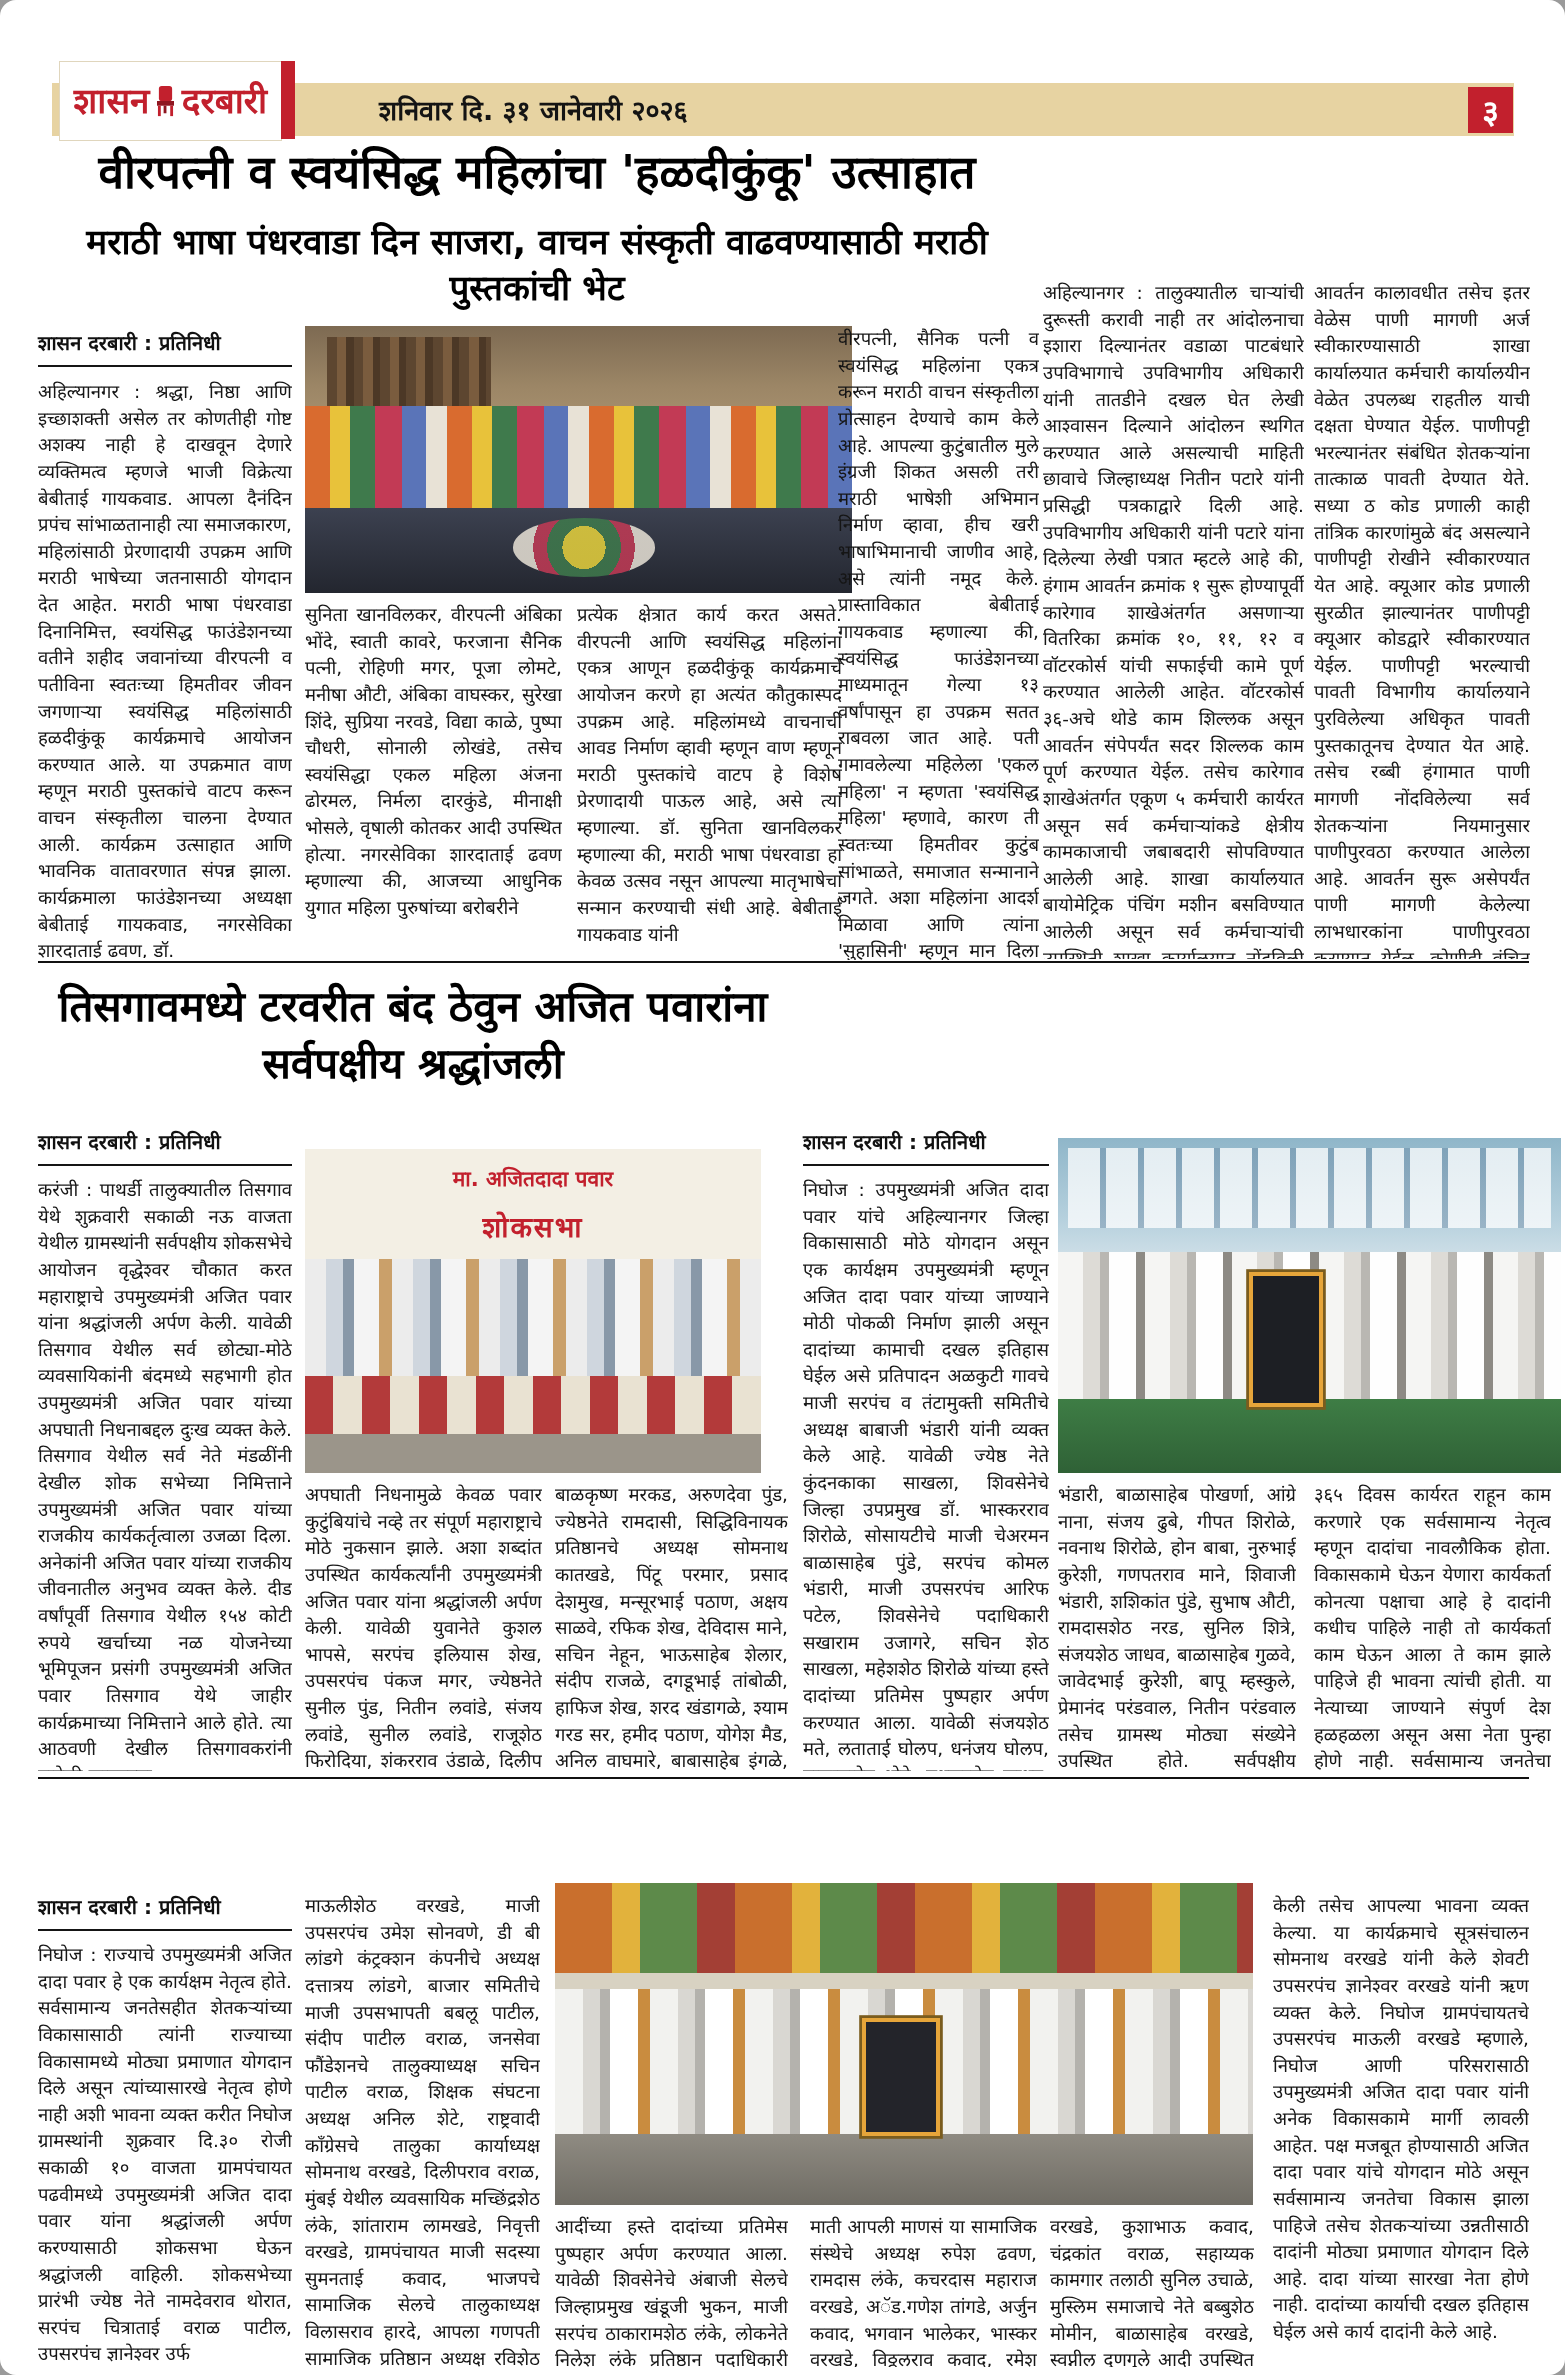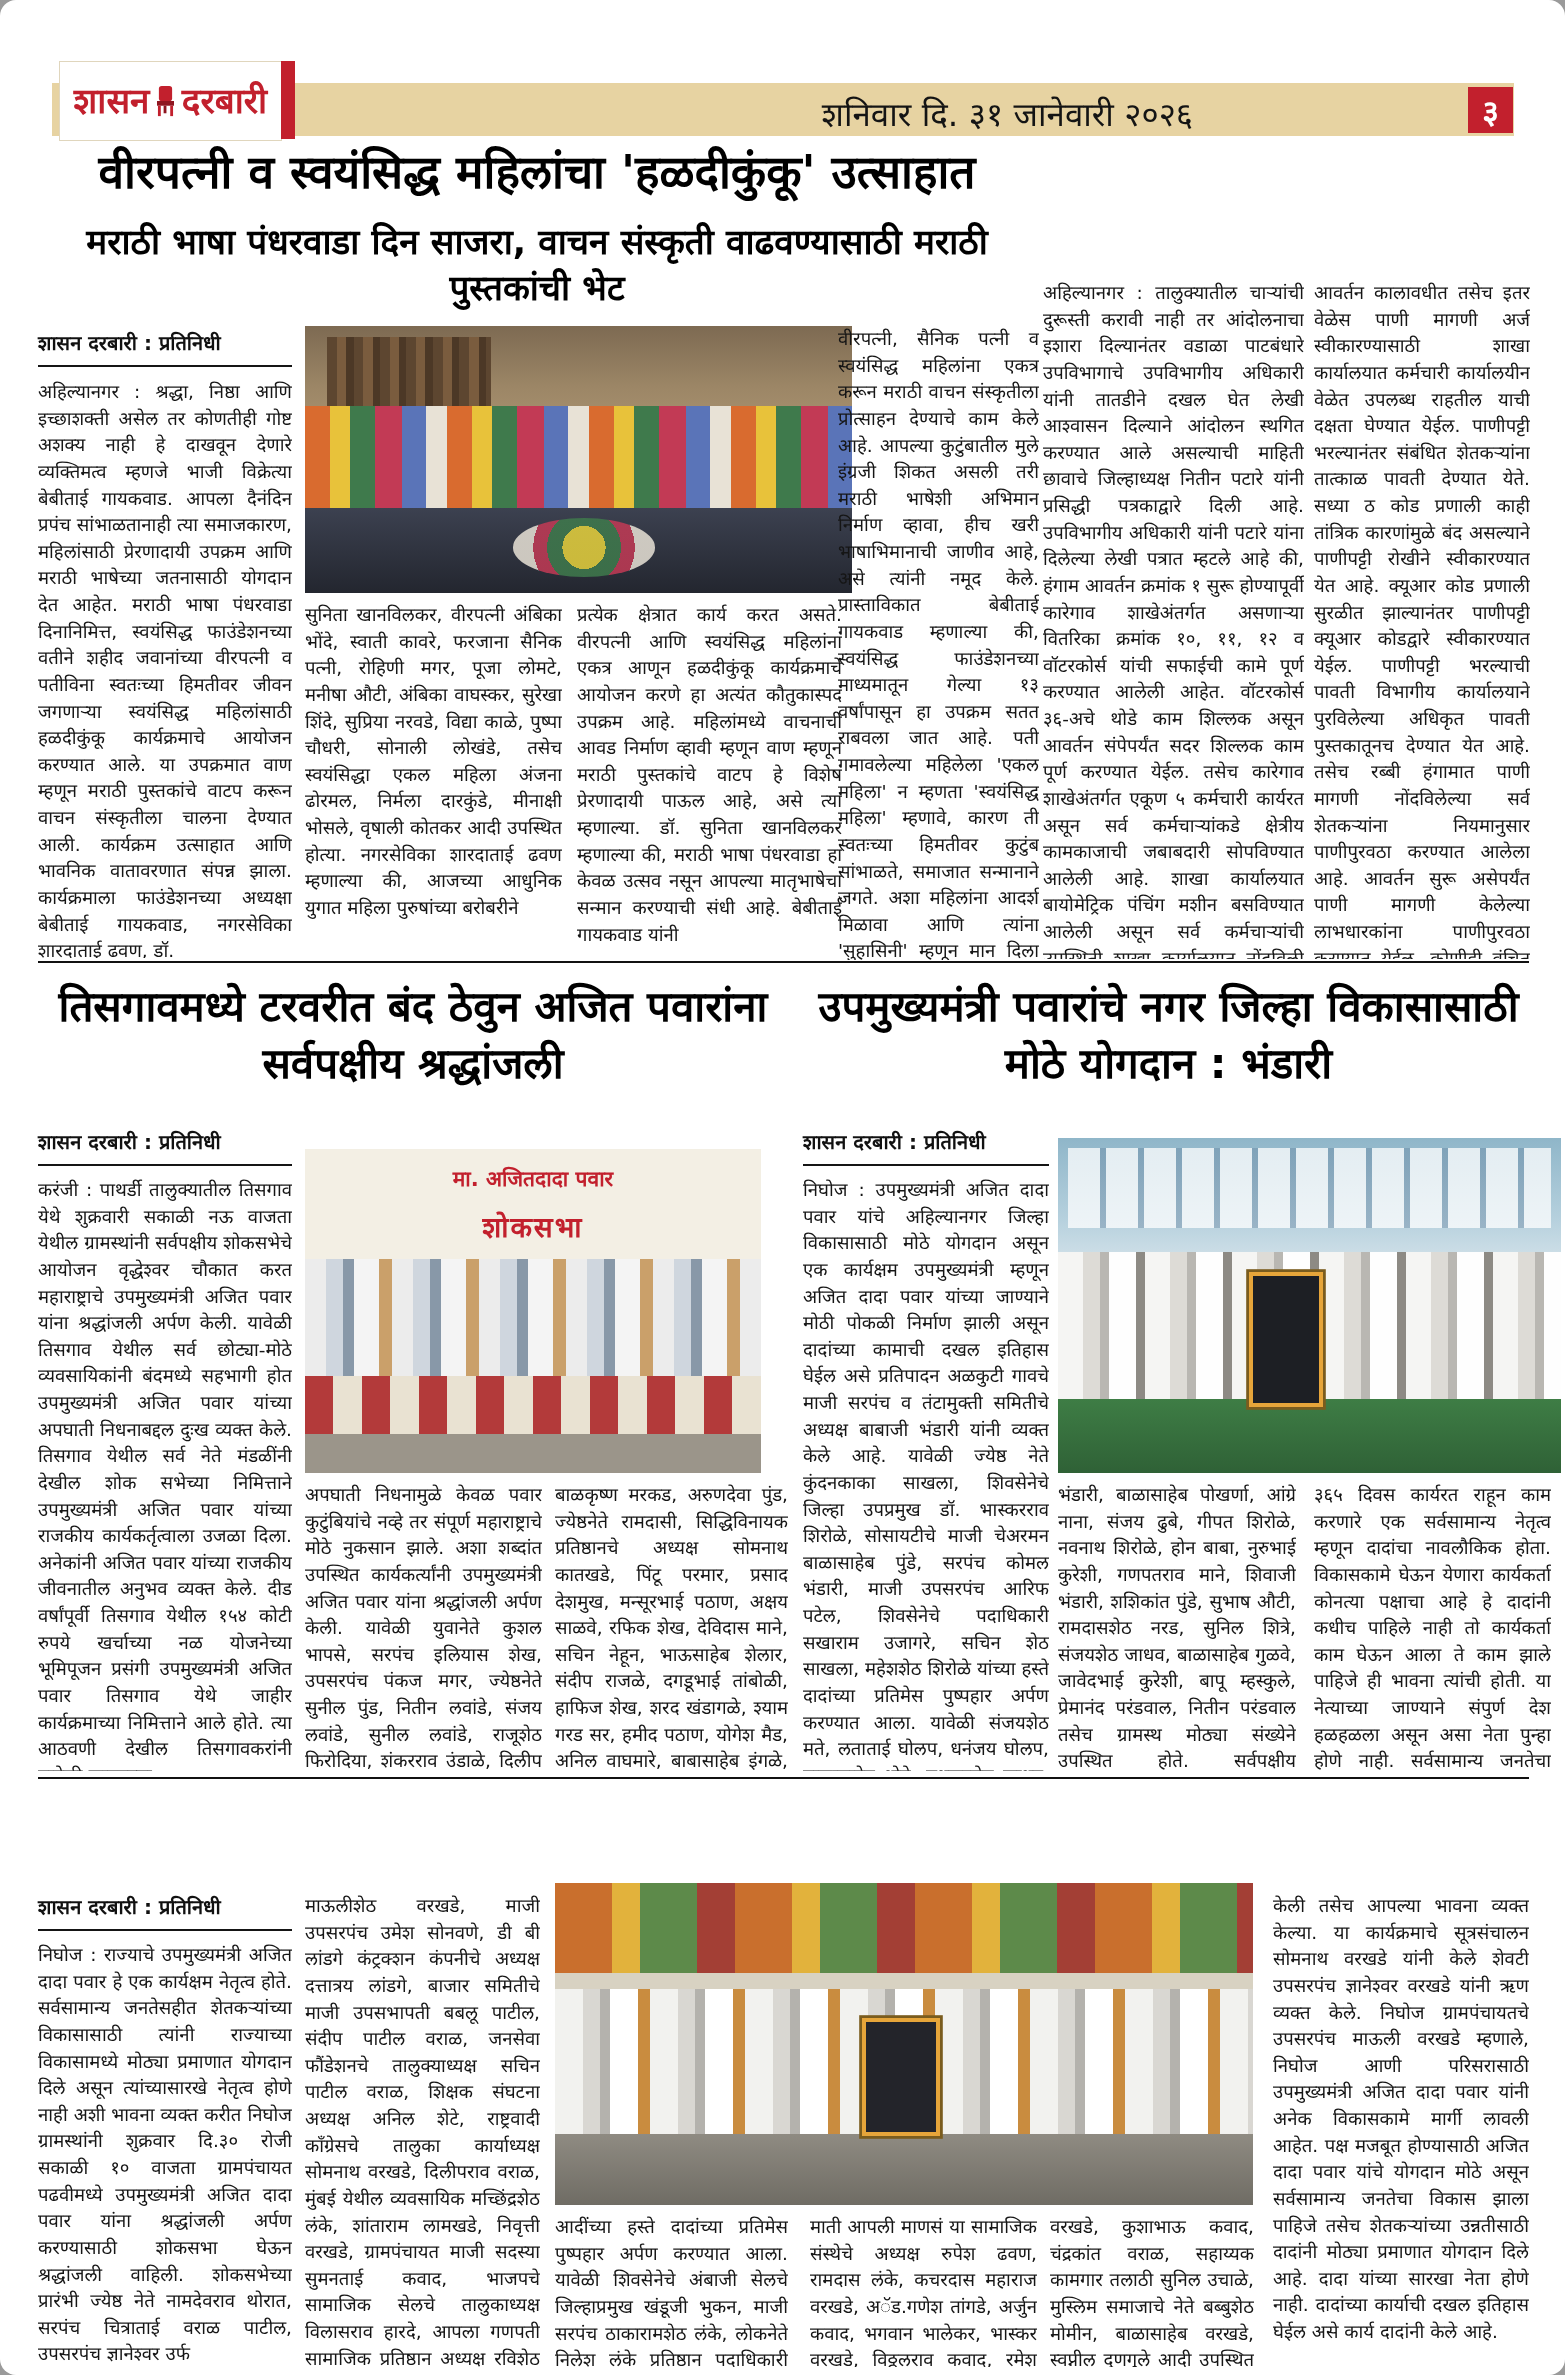--- a/index.html
+++ b/index.html
@@ -7,22 +7,22 @@
     position:relative;width:1565px;height:2375px;margin:0 auto;
     background:#ffffff;overflow:hidden;
     font-family:"DejaVu Sans",sans-serif;color:#111;border-radius:16px;
   }
   
   .mast-bar{position:absolute;left:52px;top:83px;width:1462px;height:53px;background:#e7d3a2;}
   .logo-box{position:absolute;left:59px;top:61px;width:221px;height:78px;background:#fff;
     border:0.9px solid #e0d6bd;display:flex;align-items:center;justify-content:center;gap:5.7px;}
   .logo-word{color:#c2202d;font-weight:700;font-size:35px;line-height:1;}
   .logo-band{position:absolute;left:281px;top:61px;width:14px;height:78px;background:#c2202d;}
-  .mast-date{position:absolute;left:379px;top:91px;width:814px;text-align:right;
-    font-size:33px;font-weight:400;color:#141414;}
+  .mast-date{position:absolute;left:379px;top:91px;width:814px;text-align:left;
+    font-size:27px;font-weight:700;color:#141414;}
   .page-num{position:absolute;left:1468px;top:87px;width:45px;height:46px;background:#c2202d;
     color:#fff;font-size:32px;font-weight:700;display:flex;align-items:center;justify-content:center;}
   
   .hl{position:absolute;text-align:center;font-weight:700;color:#000;line-height:1.22;}
   .hl-main{font-size:46px;}
   .hl-sub{font-size:35px;line-height:1.3;}
   .hl-right{font-size:39px;line-height:1.3;text-align:center;}
   .hl-mid{font-size:42px;line-height:1.35;}
   .hl-bottom{font-size:44px;}
   
@@ -124,21 +124,20 @@
     </div>
     <div class="ph-layer ph3-people"></div>
     <div class="ph-layer ph3-mat"></div>
     <div class="ph-layer ph3-ground"></div>
   </div>
 
   <div class="col" style="left:38px;top:1177px;width:254px;height:594px;">करंजी : पाथर्डी तालुक्यातील तिसगाव येथे शुक्रवारी सकाळी नऊ वाजता येथील ग्रामस्थांनी सर्वपक्षीय शोकसभेचे आयोजन वृद्धेश्वर चौकात करत महाराष्ट्राचे उपमुख्यमंत्री अजित पवार यांना श्रद्धांजली अर्पण केली. यावेळी तिसगाव येथील सर्व छोट्या-मोठे व्यवसायिकांनी बंदमध्ये सहभागी होत उपमुख्यमंत्री अजित पवार यांच्या अपघाती निधनाबद्दल दुःख व्यक्त केले. तिसगाव येथील सर्व नेते मंडळींनी देखील शोक सभेच्या निमित्ताने उपमुख्यमंत्री अजित पवार यांच्या राजकीय कार्यकर्तृत्वाला उजळा दिला. अनेकांनी अजित पवार यांच्या राजकीय जीवनातील अनुभव व्यक्त केले. दीड वर्षांपूर्वी तिसगाव येथील १५४ कोटी रुपये खर्चाच्या नळ योजनेच्या भूमिपूजन प्रसंगी उपमुख्यमंत्री अजित पवार तिसगाव येथे जाहीर कार्यक्रमाच्या निमित्ताने आले होते. त्या आठवणी देखील तिसगावकरांनी यावेळी जागवल्या.</div>
   <div class="col" style="left:305px;top:1482px;width:237px;height:290px;">अपघाती निधनामुळे केवळ पवार कुटुंबियांचे नव्हे तर संपूर्ण महाराष्ट्राचे मोठे नुकसान झाले. अशा शब्दांत उपस्थित कार्यकर्त्यांनी उपमुख्यमंत्री अजित पवार यांना श्रद्धांजली अर्पण केली. यावेळी युवानेते कुशल भापसे, सरपंच इलियास शेख, उपसरपंच पंकज मगर, ज्येष्ठनेते सुनील पुंड, नितीन लवांडे, संजय लवांडे, सुनील लवांडे, राजूशेठ फिरोदिया, शंकरराव उंडाळे, दिलीप गांधी, संतोष छाजेड, डॉक्टर काशिनाथ ससाने, विक्रमराव ससाने, भाऊसाहेब लोखंडे, डॉक्टर</div>
   <div class="col" style="left:555px;top:1482px;width:233px;height:290px;">बाळकृष्ण मरकड, अरुणदेवा पुंड, ज्येष्ठनेते रामदासी, सिद्धिविनायक प्रतिष्ठानचे अध्यक्ष सोमनाथ कातखडे, पिंटू परमार, प्रसाद देशमुख, मन्सूरभाई पठाण, अक्षय साळवे, रफिक शेख, देविदास माने, सचिन नेहून, भाऊसाहेब शेलार, संदीप राजळे, दगडूभाई तांबोळी, हाफिज शेख, शरद खंडागळे, श्याम गरड सर, हमीद पठाण, योगेश मैड, अनिल वाघमारे, बाबासाहेब इंगळे, निलेश गारदे, ओंकार गारदे, समर्थ मांजरे प्रसाद मरकड यांच्यासह अनेक कार्यकर्ते व्यापारी ग्रामस्थ यावेळी उपस्थित होते.</div>
 
-  <div class="hl hl-mid" style="left:810px;top:979px;width:717px;">उपमुख्यमंत्री पवारांचे नगर जिल्हा विकासासाठी मोठे योगदान : भंडारी</div>
   <div class="byline" style="left:803px;top:1128px;width:246px;">शासन दरबारी : प्रतिनिधी</div>
 
   <div class="photo" style="left:1058px;top:1138px;width:503px;height:335px;">
     <div class="ph-layer ph4-wall"></div>
     <div class="ph4-posters"></div>
     <div class="ph-layer ph4-people"></div>
     <div class="ph-layer ph4-carpet"></div>
     <div class="ph4-portrait"></div>
   </div>
 

